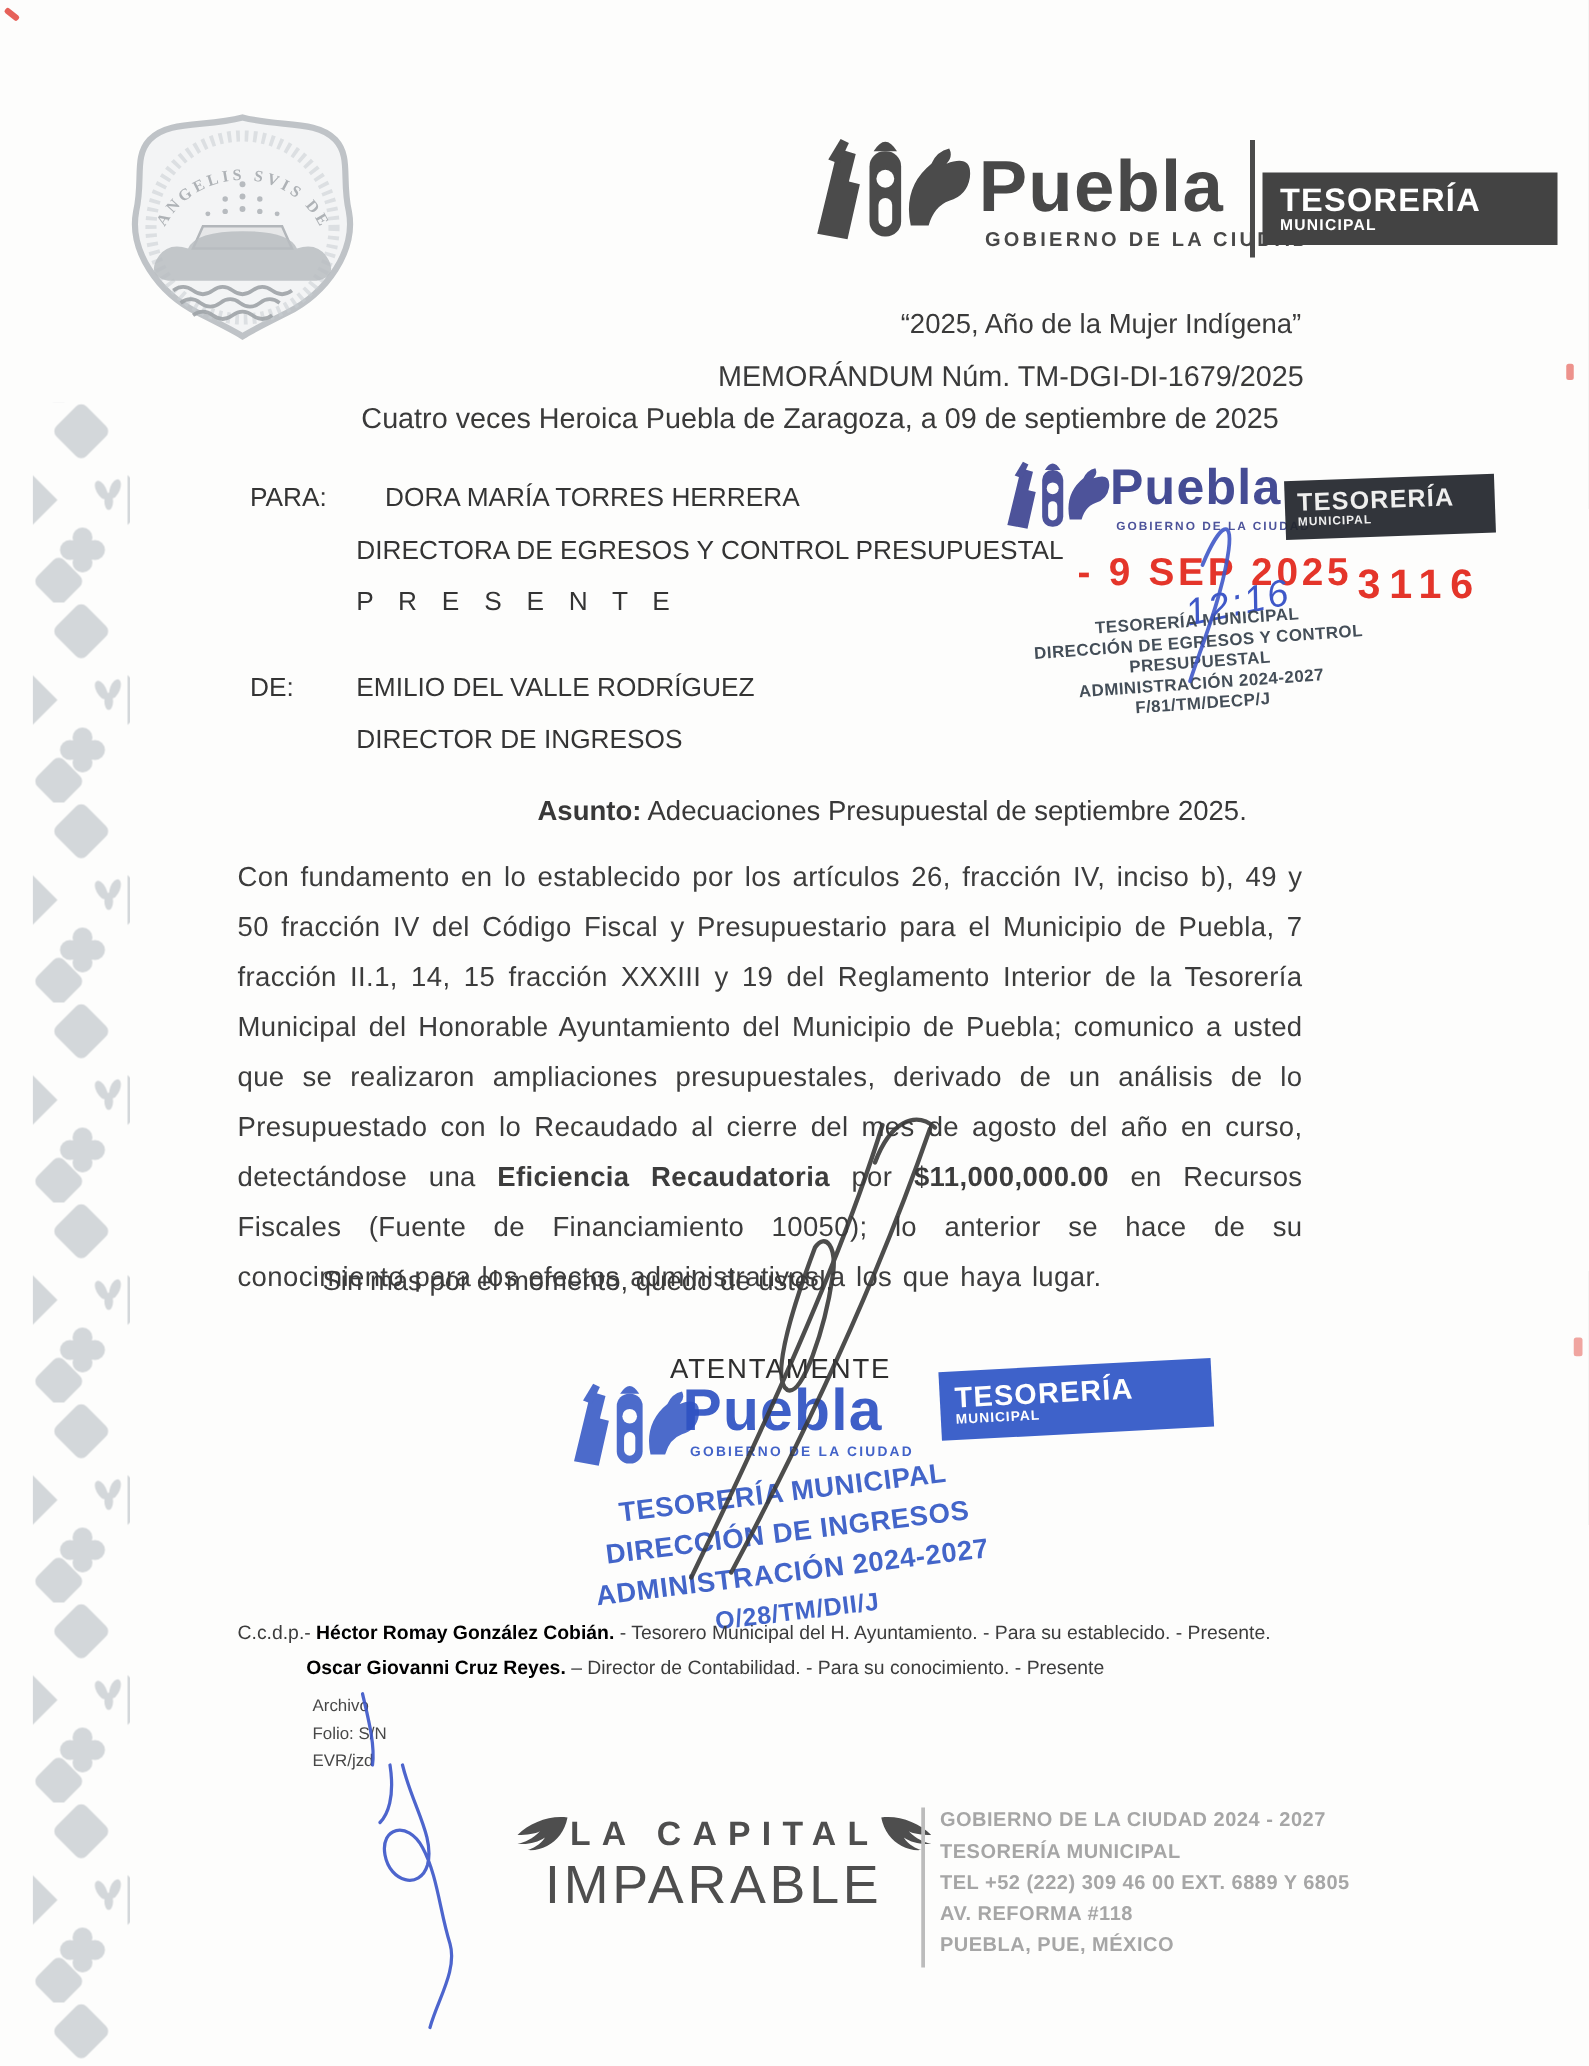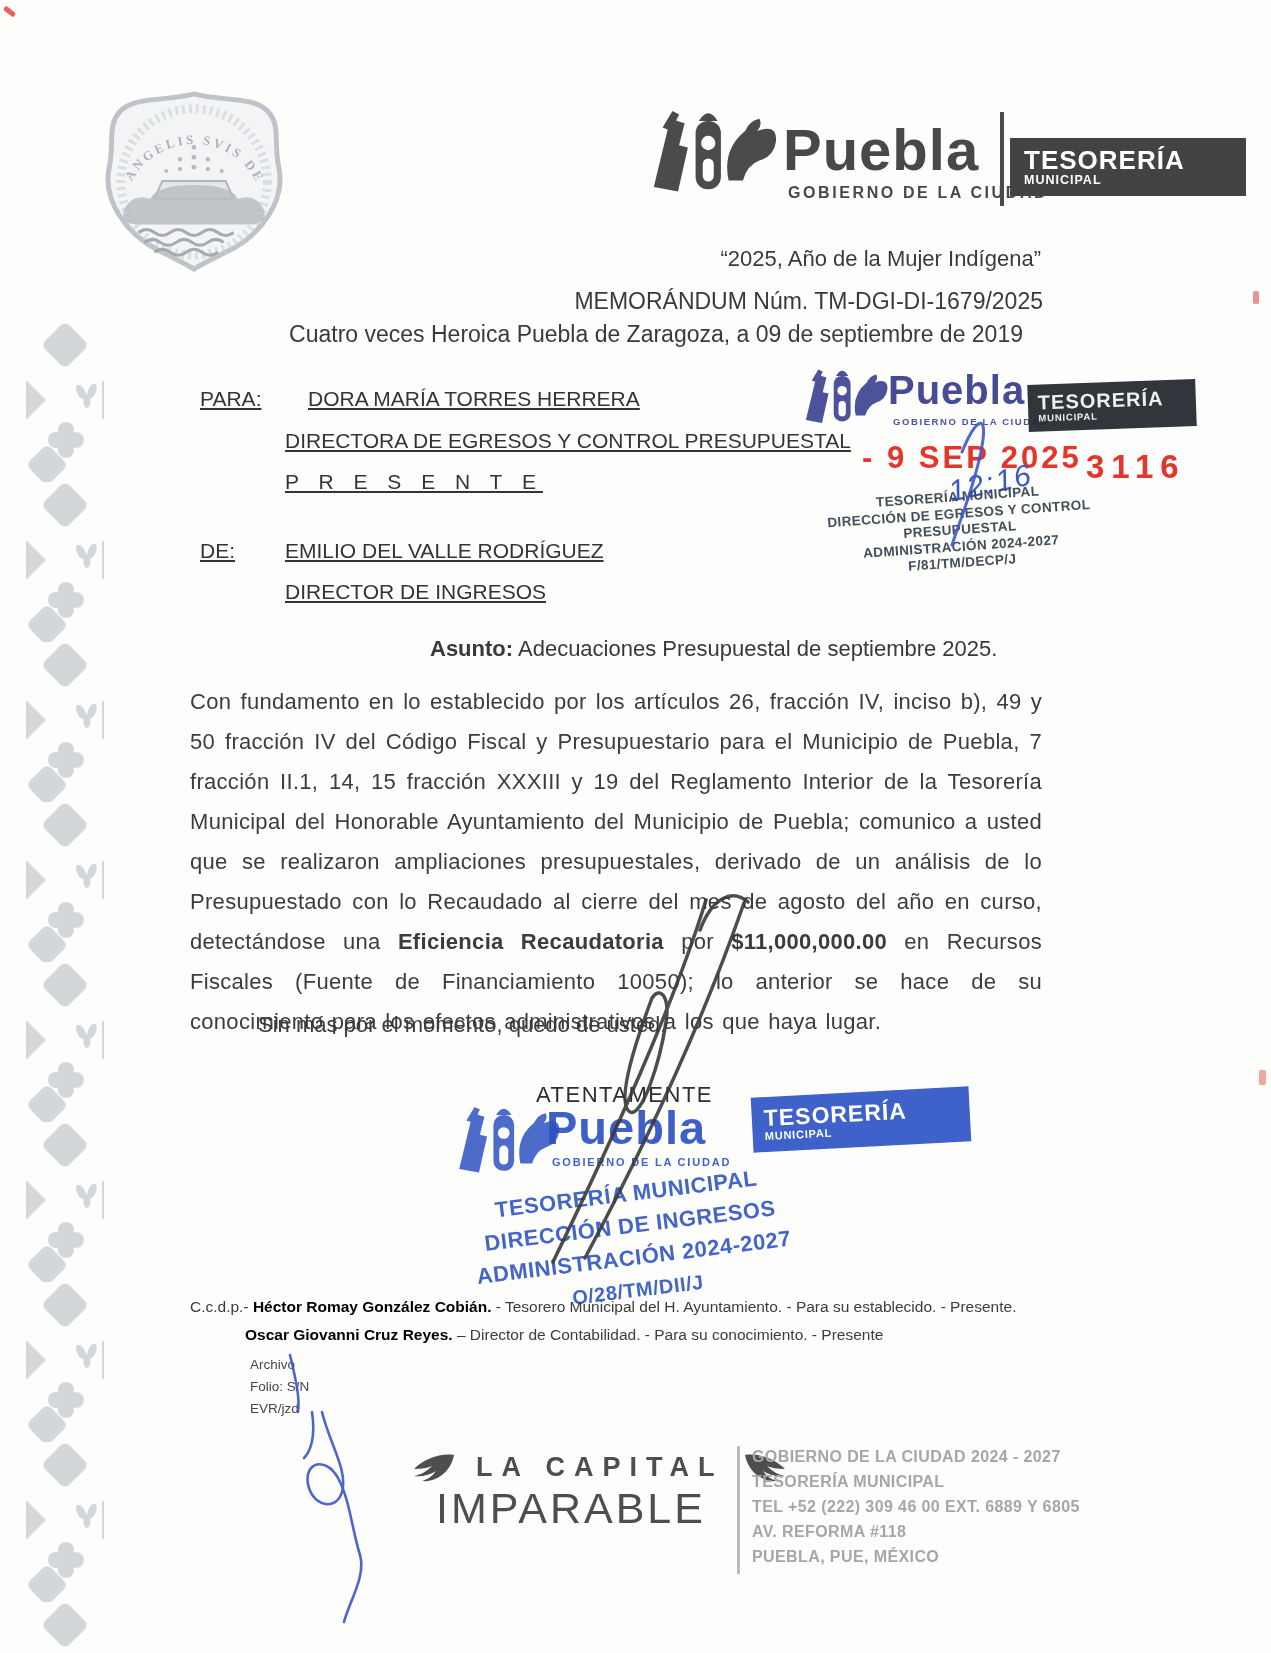--- a/index.html
+++ b/index.html
@@ -14,21 +14,21 @@
   .hdr-wordmark{font-size:58px;font-weight:700;color:#484848;letter-spacing:1px;}
   .hdr-sub{font-size:16px;font-weight:700;color:#484848;letter-spacing:2.6px;}
   .hdr-divider{width:4px;height:94px;background:#4b4b4b;}
   .hdr-box{width:236px;height:58px;background:#434343;color:#fff;
     display:flex;flex-direction:column;justify-content:center;padding-left:14px;box-sizing:border-box;}
   .hdr-box .b1{font-size:26px;font-weight:700;letter-spacing:1px;line-height:26px;}
   .hdr-box .b2{font-size:12.5px;font-weight:700;letter-spacing:1px;}
   
   .line-r{white-space:nowrap;color:#3a3a3a;}
   
-  .addr{font-size:21px;color:#343434;white-space:nowrap;text-decoration:underline;}
+  .addr{font-size:21px;color:#343434;white-space:nowrap;}
   .spaced{letter-spacing:7px;}
   .st-wordmark{font-size:40px;font-weight:700;color:#363d8c;letter-spacing:1px;opacity:.92;}
   .st-sub{font-size:9.5px;font-weight:700;color:#3a4190;letter-spacing:1.6px;opacity:.9;}
   .st-box{width:168px;height:47px;background:#23262d;color:#eee;
     display:flex;flex-direction:column;justify-content:center;padding-left:10px;box-sizing:border-box;
     transform:rotate(-2deg);opacity:.93;}
   .st-box .b1{font-size:20px;font-weight:700;letter-spacing:1px;line-height:20px;}
   .st-box .b2{font-size:9.5px;font-weight:700;letter-spacing:.8px;}
   .st-date{font-size:31px;font-weight:700;color:#e4352a;letter-spacing:3px;white-space:nowrap;}
   .st-time{font-size:30px;color:#3f58c8;font-style:italic;transform:rotate(-12deg);letter-spacing:2px;}
@@ -50,21 +50,21 @@
   .bl-box .b1{font-size:23px;font-weight:700;letter-spacing:1px;line-height:23px;}
   .bl-box .b2{font-size:11px;font-weight:700;letter-spacing:.8px;}
   .bl-caption{width:360px;text-align:center;transform:rotate(-7deg);
     font-size:22px;font-weight:700;color:#2f55c4;line-height:32px;letter-spacing:.5px;opacity:.9;}
   .bl-caption .small{font-size:20px;}
   
   .cc{font-size:15.5px;color:#3c3c3c;white-space:nowrap;}
   .cc b{font-weight:700;color:#000000;}
   .cc-small{font-size:13.5px;color:#474747;line-height:22px;}
   
-  .cap-row{display:flex;align-items:flex-end;gap:20px;color:#4e4e4e;}
+  .cap-row{display:flex;align-items:flex-start;gap:0;color:#4e4e4e;}
   .cap-text{font-size:27px;font-weight:700;letter-spacing:9px;color:#4e4e4e;white-space:nowrap;}
   .cap-impar{font-size:43px;font-weight:400;letter-spacing:3px;color:#4e4e4e;white-space:nowrap;}
   
   .foot-bar{width:3px;height:128px;background:#bcbcbc;}
   .foot{font-size:16px;font-weight:700;color:#a6a6a6;line-height:25px;letter-spacing:.4px;white-space:nowrap;}
   
   .edge-mark{background:#e03a30;border-radius:2px;opacity:.8;}
 </style>
 </head>
 <body>
@@ -143,21 +143,21 @@
   <div class="abs hdr-wordmark" style="left:783px;top:116px;">Puebla</div>
   <div class="abs hdr-sub" style="left:788px;top:184px;">GOBIERNO DE LA CIUDAD</div>
   <div class="abs hdr-divider" style="left:1000px;top:112px;"></div>
   <div class="abs hdr-box" style="left:1010px;top:138px;">
     <span class="b1">TESORERÍA</span>
     <span class="b2">MUNICIPAL</span>
   </div>
 
   <div class="abs line-r" style="right:230px;top:246px;font-size:22px;">“2025, Año de la Mujer Indígena”</div>
   <div class="abs line-r" style="right:228px;top:288px;font-size:23px;">MEMORÁNDUM Núm. TM-DGI-DI-1679/2025</div>
-  <div class="abs line-r" style="right:248px;top:321px;font-size:23px;">Cuatro veces Heroica Puebla de Zaragoza, a 09 de septiembre de 2019</div>
+  <div class="abs line-r" style="right:248px;top:321px;font-size:23px;">Cuatro veces Heroica Puebla de Zaragoza, a 09 de septiembre de 2025</div>
 
   <div class="abs addr" style="left:200px;top:387px;">PARA:</div>
   <div class="abs addr" style="left:285px;top:387px;margin-left:23px;">DORA MARÍA TORRES HERRERA</div>
   <div class="abs addr" style="left:285px;top:429px;">DIRECTORA DE EGRESOS Y CONTROL PRESUPUESTAL</div>
   <div class="abs addr spaced" style="left:285px;top:470px;">P R E S E N T E</div>
 
   <svg class="abs" style="left:800px;top:360px;color:#3a4190;opacity:.9;" width="88" height="76" viewBox="0 0 120 100">
     <g fill="currentColor">
       <path d="M8 80 L23 18 L36 22 L31 42 L39 44 L30 84 Z"></path>
       <path d="M16 26 l9 -15 l6 3 l-7 15 z"></path>

